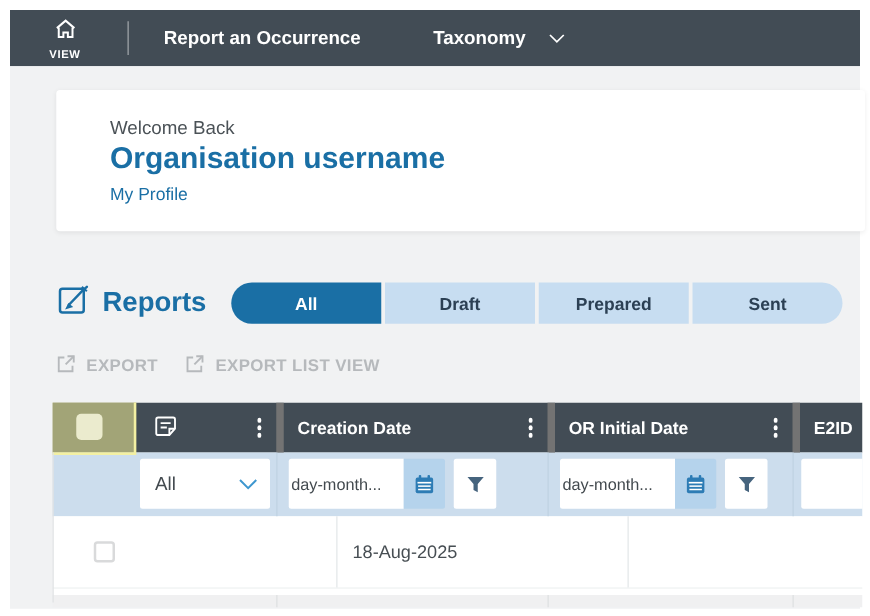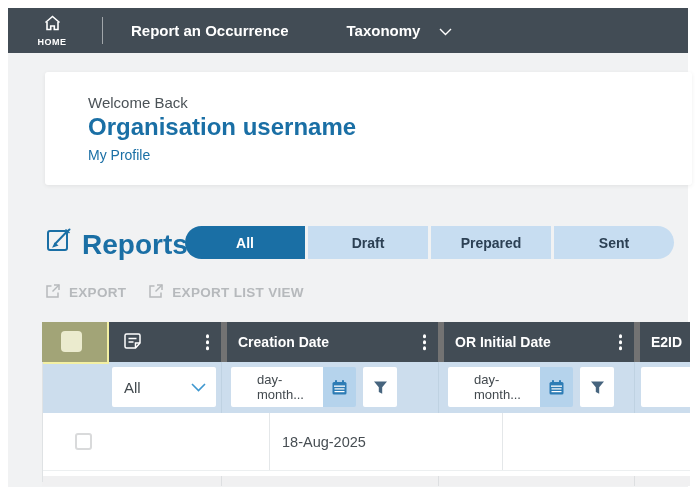--- a/index.html
+++ b/index.html
@@ -21,21 +21,21 @@
 
   
   .welcome-card { position:absolute; left:45px; top:72px; width:647px; height:113px; background:#ffffff;
                   border-radius:3px; box-shadow:0 1px 4px rgba(0,0,0,.07); padding:22px 0 0 43px; }
   .welcome-greeting { color:#4b5257; font-size:15px; }
   .welcome-username { color:#1a6fa5; font-size:24px; font-weight:bold; margin-top:2px; }
   .welcome-profile { color:#1a6fa5; font-size:14px; margin-top:6px; cursor:pointer; }
 
   
   .reports-icon { position:absolute; left:45px; top:226px; }
-  .reports-title { position:absolute; left:82px; top:229px; color:#1a6fa5; font-size:28px; font-weight:bold; }
+  .reports-title { position:absolute; left:82px; top:229px; color:#1a6fa5; font-size:22px; font-weight:bold; }
   .tabs { position:absolute; left:185px; top:226px; height:33px; display:flex; gap:3px; }
   .tab { width:120px; height:33px; display:flex; align-items:center; justify-content:center;
          background:#c7ddf1; color:#2c4054; font-size:14px; font-weight:bold; cursor:pointer; }
   .tab:first-child { border-radius:17px 0 0 17px; }
   .tab:last-child  { border-radius:0 17px 17px 0; }
   .tab.active { background:#1a6fa5; color:#ffffff; }
 
   
   .export-row { position:absolute; left:45px; top:283px; display:flex; align-items:center; gap:22px; }
   .export-item { display:flex; align-items:center; gap:8px; color:#b6b9bc; font-size:13.5px; font-weight:bold; letter-spacing:.3px; }
@@ -64,21 +64,21 @@
   
   .gf { height:51px; background:#ccdded; }
   .gf .cell { position:relative; }
   .gf .c3, .gf .c4, .gf .c5 { border-left:1px solid #bfd2e2; }
   .filter-select { position:absolute; left:4px; top:5px; width:104px; height:40px; background:#ffffff;
                    border-radius:2px; display:flex; align-items:center; cursor:pointer; }
   .filter-select .val { padding-left:12px; font-size:15px; color:#42494e; flex:1; }
   .filter-select svg { margin-right:10px; }
   .date-filter { position:absolute; left:9px; top:5px; display:flex; align-items:center; }
   .date-input { width:92px; height:40px; background:#ffffff; border-radius:2px 0 0 2px;
-                display:flex; align-items:center; padding-left:26px; font-size:13px; color:#42494e; cursor:text; }
+                display:flex; align-items:center; padding-left:2px; font-size:13px; color:#42494e; cursor:text; }
   .cal-btn { width:33px; height:40px; background:#b5d3ec; border-radius:0 2px 2px 0;
              display:flex; align-items:center; justify-content:center; cursor:pointer; }
   .funnel-btn { width:34px; height:40px; background:#ffffff; border-radius:2px; margin-left:7px;
                 display:flex; align-items:center; justify-content:center; cursor:pointer; }
   .text-filter-input { position:absolute; left:6px; top:5px; width:60px; height:40px; background:#ffffff; border-radius:2px; cursor:text; }
 
   
   .gd { height:58px; background:#ffffff; border-bottom:1px solid #eceff0; }
   .gd .cell { display:flex; align-items:center; font-size:14.5px; color:#474e53;margin-left:16px; }
   .gd .c3, .gd .c4, .gd .c5 { border-left:1px solid #e4e7e9; }
@@ -96,21 +96,21 @@
 <div class="screen">
 
   <div class="topbar">
     <div class="home-block">
       <span>
         <svg width="21" height="18" viewBox="0 0 21 18" fill="none" stroke="#ffffff" stroke-width="1.6">
           <path d="M3.5 8.5 L10.5 2.5 L17.5 8.5"></path>
           <path d="M5 8 V15.5 H8.7 V12 H12.3 V15.5 H16 V8"></path>
         </svg>
       </span>
-      <span class="home-label">HOME</span>
+      <span class="home-label">VIEW</span>
     </div>
     <div class="topbar-divider"></div>
     <span class="topbar-link link-report">Report an Occurrence</span>
     <span class="topbar-link link-taxonomy">
       <span>Taxonomy</span>
       <span>
         <svg width="13" height="8" viewBox="0 0 13 8" fill="none" stroke="#ffffff" stroke-width="1.4">
           <path d="M1 1 L6.5 6.5 L12 1"></path>
         </svg>
       </span>

